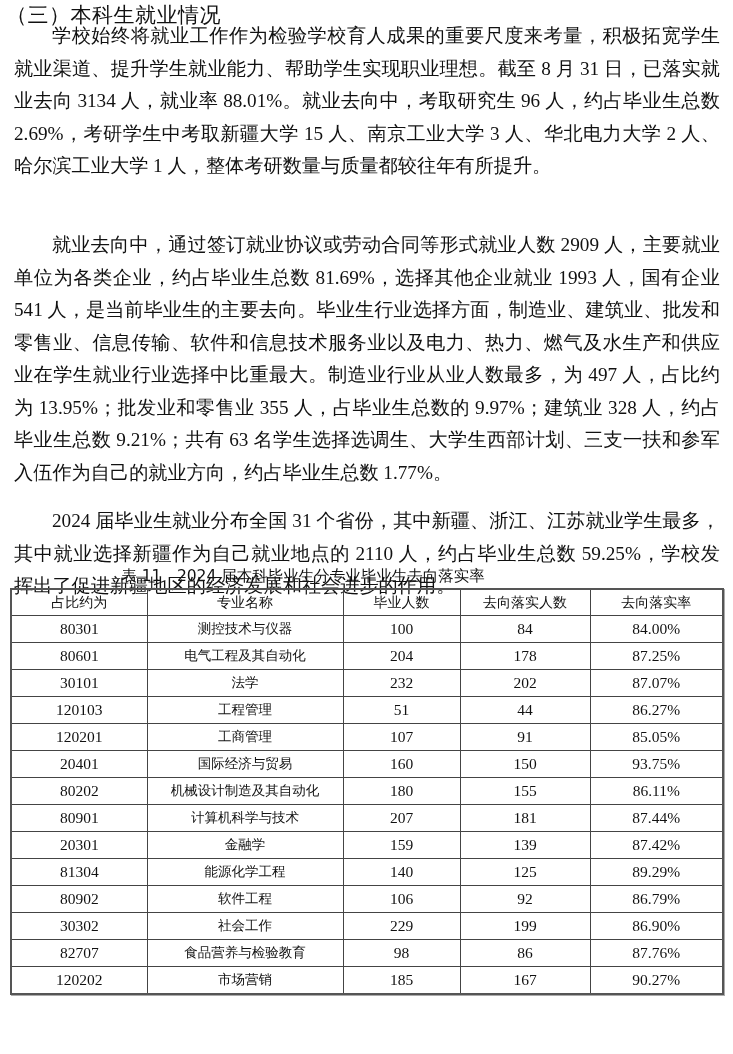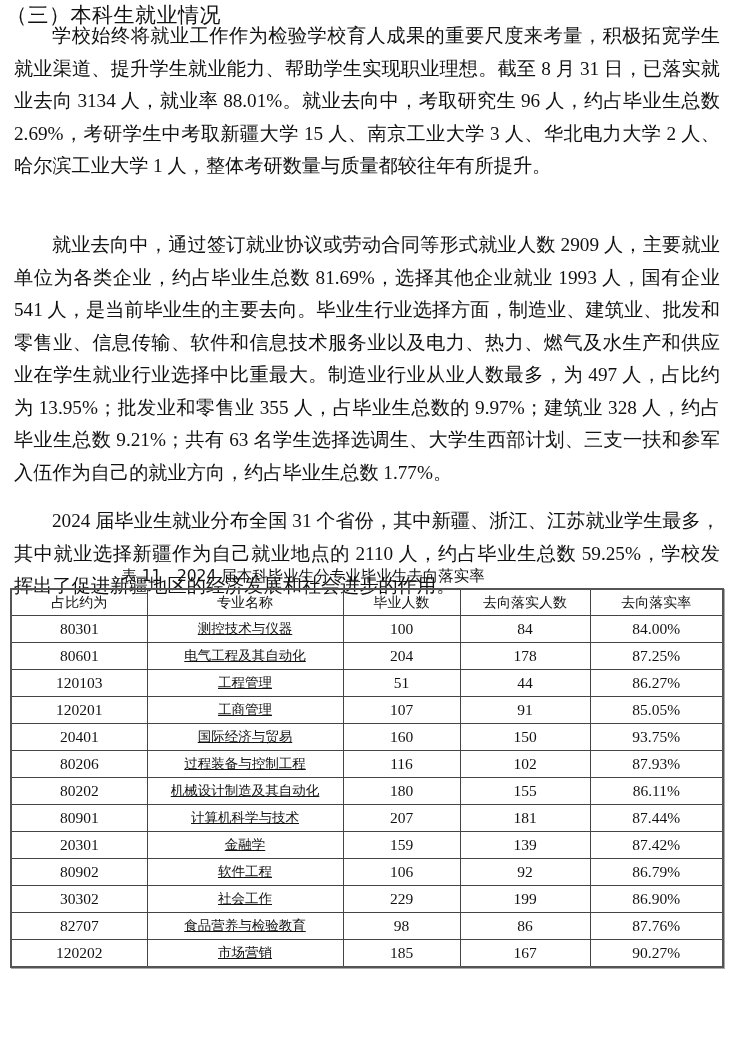--- a/index.html
+++ b/index.html
@@ -38,21 +38,20 @@
     height: 26px;
   }
   table.data th {
     font-family: "DejaVu Sans", "Liberation Sans", sans-serif;
     font-weight: normal; font-size: 14px; height: 25px;
   }
   table.data td { font-size: 15.5px; }
   table.data td.name {
     font-family: "DejaVu Sans", "Liberation Sans", sans-serif;
     font-size: 13.5px;
-    text-decoration: underline;
   }
   col.c1 { width: 136px; } col.c2 { width: 196px; } col.c3 { width: 117px; }
   col.c4 { width: 130px; } col.c5 { width: 133px; }
 </style>
 </head>
 <body>
 
 <div class="heading">（三）本科生就业情况</div>
 
 <p class="body-text" id="p1">学校始终将就业工作作为检验学校育人成果的重要尺度来考量，积极拓宽学生就业渠道、提升学生就业能力、帮助学生实现职业理想。截至 8 月 31 日，已落实就业去向 3134 人，就业率 88.01%。就业去向中，考取研究生 96 人，约占毕业生总数 2.69%，考研学生中考取新疆大学 15 人、南京工业大学 3 人、华北电力大学 2 人、哈尔滨工业大学 1 人，整体考研数量与质量都较往年有所提升。</p>
@@ -87,20 +86,27 @@
         <td>84.00%</td>
       </tr>
       <tr>
         <td>80601</td>
         <td class="name">电气工程及其自动化</td>
         <td>204</td>
         <td>178</td>
         <td>87.25%</td>
       </tr>
       <tr>
+        <td>30101</td>
+        <td class="name">法学</td>
+        <td>232</td>
+        <td>202</td>
+        <td>87.07%</td>
+      </tr>
+      <tr>
         <td>120103</td>
         <td class="name">工程管理</td>
         <td>51</td>
         <td>44</td>
         <td>86.27%</td>
       </tr>
       <tr>
         <td>120201</td>
         <td class="name">工商管理</td>
         <td>107</td>
@@ -108,46 +114,46 @@
         <td>85.05%</td>
       </tr>
       <tr>
         <td>20401</td>
         <td class="name">国际经济与贸易</td>
         <td>160</td>
         <td>150</td>
         <td>93.75%</td>
       </tr>
       <tr>
-        <td>80206</td>
-        <td class="name">过程装备与控制工程</td>
-        <td>116</td>
-        <td>102</td>
-        <td>87.93%</td>
-      </tr>
-      <tr>
         <td>80202</td>
         <td class="name">机械设计制造及其自动化</td>
         <td>180</td>
         <td>155</td>
         <td>86.11%</td>
       </tr>
       <tr>
         <td>80901</td>
         <td class="name">计算机科学与技术</td>
         <td>207</td>
         <td>181</td>
         <td>87.44%</td>
       </tr>
       <tr>
         <td>20301</td>
         <td class="name">金融学</td>
         <td>159</td>
         <td>139</td>
         <td>87.42%</td>
+      </tr>
+      <tr>
+        <td>81304</td>
+        <td class="name">能源化学工程</td>
+        <td>140</td>
+        <td>125</td>
+        <td>89.29%</td>
       </tr>
       <tr>
         <td>80902</td>
         <td class="name">软件工程</td>
         <td>106</td>
         <td>92</td>
         <td>86.79%</td>
       </tr>
       <tr>
         <td>30302</td>

